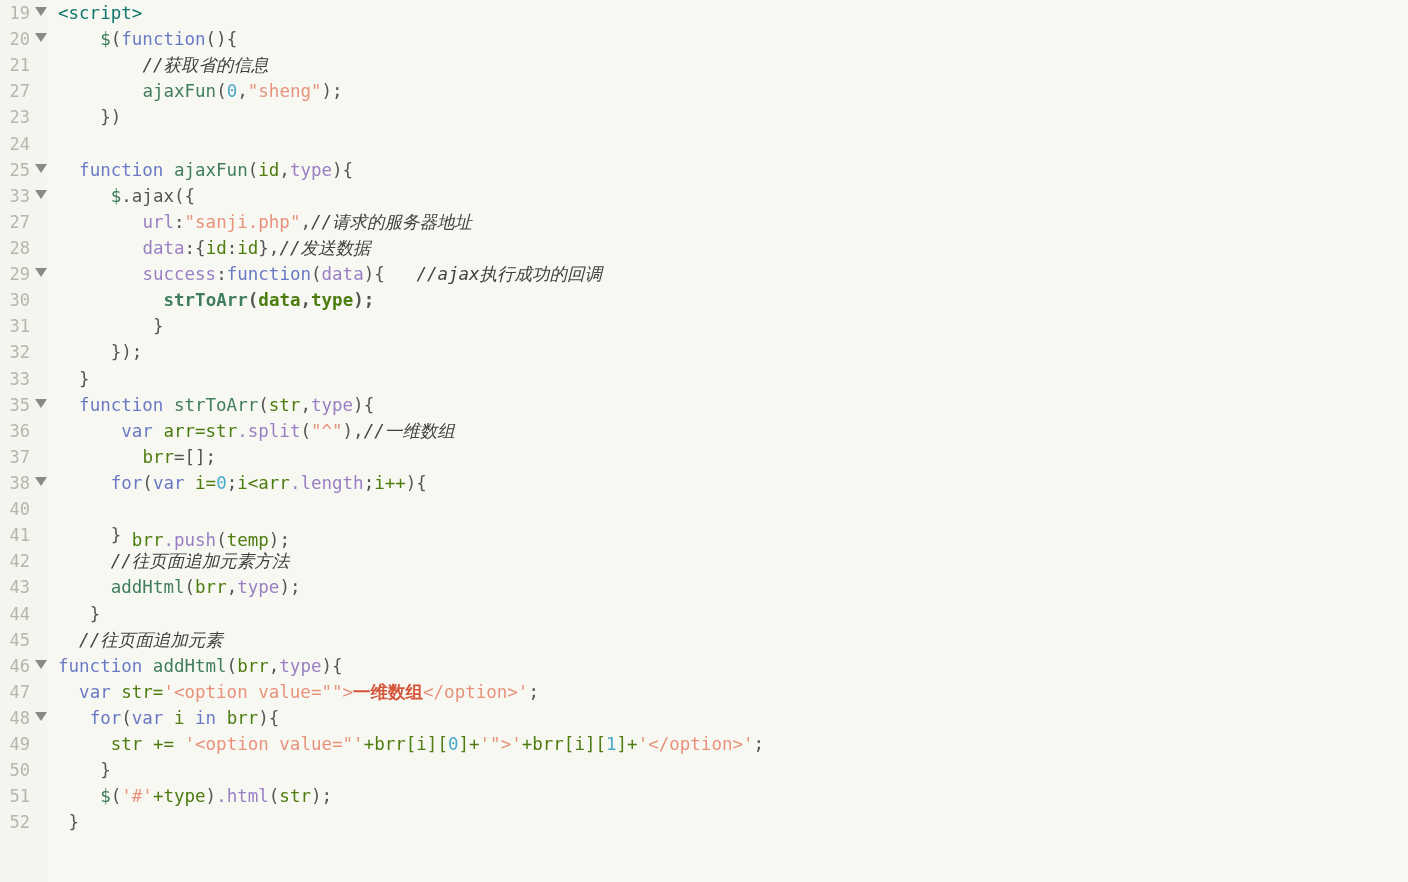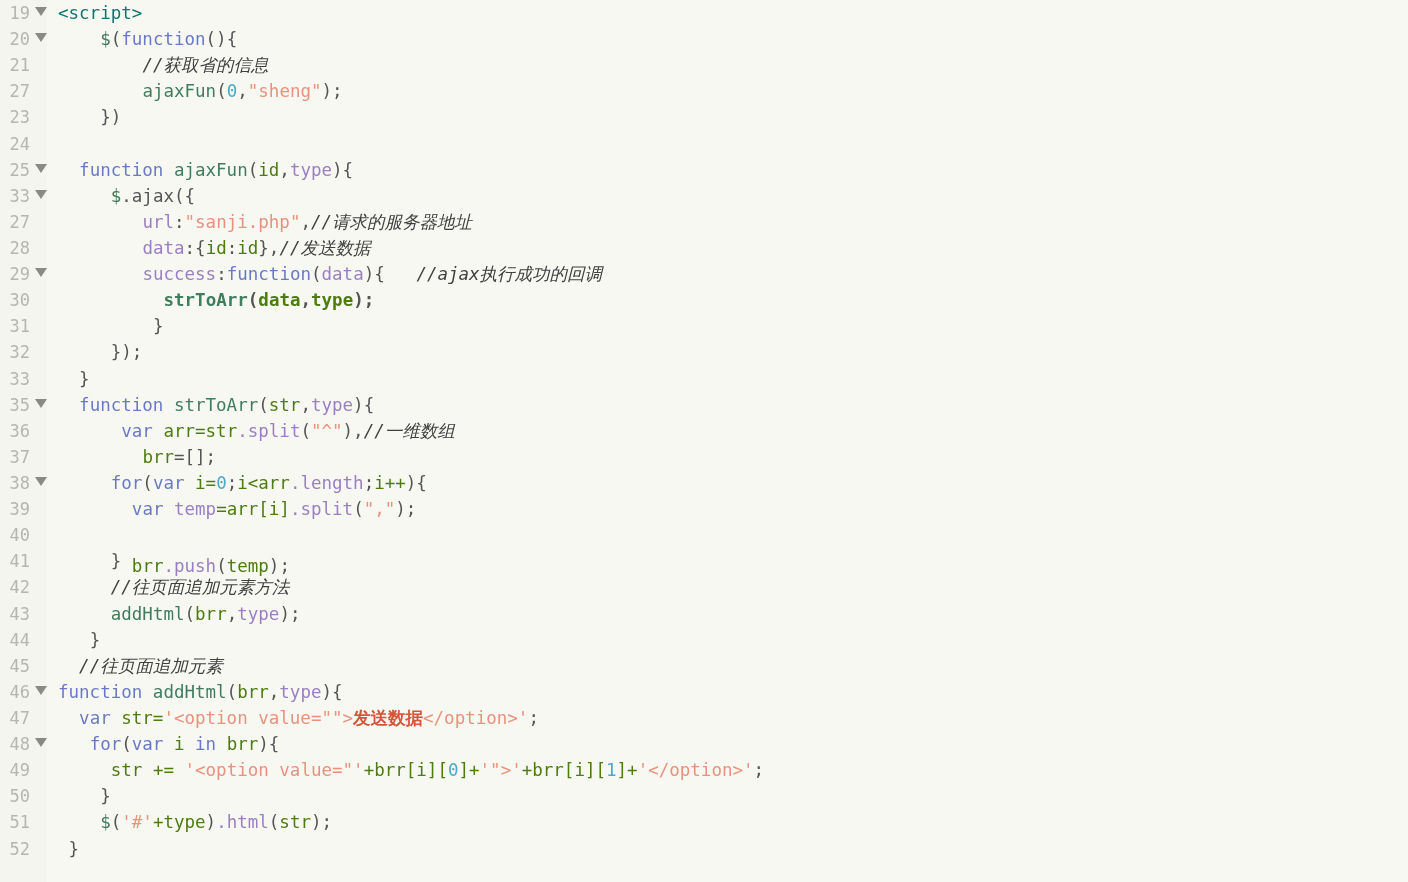--- a/index.html
+++ b/index.html
@@ -113,28 +113,27 @@
       <div class="line"><div class="ln">28</div><div class="fold empty"></div><div class="code" style="padding-left: 93.4px;"><span class="t-prop">data</span><span class="t-punc">:{</span><span class="t-plain">id</span><span class="t-punc">:</span><span class="t-plain">id</span><span class="t-punc">},</span><span class="t-comment">//发送数据</span></div></div>
       <div class="line"><div class="ln">29</div><div class="fold"><span class="tri"></span></div><div class="code" style="padding-left: 93.4px;"><span class="t-prop">success</span><span class="t-punc">:</span><span class="t-kw">function</span><span class="t-punc">(</span><span class="t-prop">data</span><span class="t-punc">){</span><span class="t-plain">   </span><span class="t-comment">//ajax执行成功的回调</span></div></div>
       <div class="line"><div class="ln">30</div><div class="fold empty"></div><div class="code" style="padding-left: 114.5px; font-weight: bold;"><span class="t-fn">strToArr</span><span class="t-punc">(</span><span class="t-plain">data</span><span class="t-punc">,</span><span class="t-plain">type</span><span class="t-punc">);</span></div></div>
       <div class="line"><div class="ln">31</div><div class="fold empty"></div><div class="code" style="padding-left: 103.95px;"><span class="t-punc">}</span></div></div>
       <div class="line"><div class="ln">32</div><div class="fold empty"></div><div class="code" style="padding-left: 61.75px;"><span class="t-punc">});</span></div></div>
       <div class="line"><div class="ln">33</div><div class="fold empty"></div><div class="code" style="padding-left: 30.1px;"><span class="t-punc">}</span></div></div>
       <div class="line"><div class="ln">35</div><div class="fold"><span class="tri"></span></div><div class="code" style="padding-left: 30.1px;"><span class="t-kw">function</span><span class="t-plain"> </span><span class="t-fn">strToArr</span><span class="t-punc">(</span><span class="t-plain">str</span><span class="t-punc">,</span><span class="t-prop">type</span><span class="t-punc">){</span></div></div>
       <div class="line"><div class="ln">36</div><div class="fold empty"></div><div class="code" style="padding-left: 72.3px;"><span class="t-kw">var</span><span class="t-plain"> arr=str</span><span class="t-prop">.split</span><span class="t-punc">(</span><span class="t-str">"^"</span><span class="t-punc">),</span><span class="t-comment">//一维数组</span></div></div>
       <div class="line"><div class="ln">37</div><div class="fold empty"></div><div class="code" style="padding-left: 93.4px;"><span class="t-plain">brr</span><span class="t-punc">=[];</span></div></div>
       <div class="line"><div class="ln">38</div><div class="fold"><span class="tri"></span></div><div class="code" style="padding-left: 61.75px;"><span class="t-kw">for</span><span class="t-punc">(</span><span class="t-kw">var</span><span class="t-plain"> i=</span><span class="t-num">0</span><span class="t-punc">;</span><span class="t-plain">i&lt;arr</span><span class="t-prop">.length</span><span class="t-punc">;</span><span class="t-plain">i++</span><span class="t-punc">){</span></div></div>
-      <div class="line"><div class="ln">39</div><div class="fold empty"></div><div class="code" style="padding-left: 82.85px;"><span class="t-kw">var</span><span class="t-plain"> </span><span class="t-prop">temp</span><span class="t-plain">=arr[i]</span><span class="t-prop">.split</span><span class="t-punc">(</span><span class="t-str">","</span><span class="t-punc">);</span></div></div>
       <div class="line"><div class="ln">40</div><div class="fold empty"></div><div class="code" style="padding-left: 82.85px; margin-top: 31px;"><span class="t-plain">brr</span><span class="t-prop">.push</span><span class="t-punc">(</span><span class="t-plain">temp</span><span class="t-punc">);</span></div></div>
       <div class="line"><div class="ln">41</div><div class="fold empty"></div><div class="code" style="padding-left: 61.75px;"><span class="t-punc">}</span></div></div>
       <div class="line"><div class="ln">42</div><div class="fold empty"></div><div class="code" style="padding-left: 61.75px;"><span class="t-comment">//往页面追加元素方法</span></div></div>
       <div class="line"><div class="ln">43</div><div class="fold empty"></div><div class="code" style="padding-left: 61.75px;"><span class="t-fn">addHtml</span><span class="t-punc">(</span><span class="t-plain">brr</span><span class="t-punc">,</span><span class="t-prop">type</span><span class="t-punc">);</span></div></div>
       <div class="line"><div class="ln">44</div><div class="fold empty"></div><div class="code" style="padding-left: 40.65px;"><span class="t-punc">}</span></div></div>
       <div class="line"><div class="ln">45</div><div class="fold empty"></div><div class="code" style="padding-left: 30.1px;"><span class="t-comment">//往页面追加元素</span></div></div>
       <div class="line"><div class="ln">46</div><div class="fold"><span class="tri"></span></div><div class="code" style="padding-left: 9px;"><span class="t-kw">function</span><span class="t-plain"> </span><span class="t-fn">addHtml</span><span class="t-punc">(</span><span class="t-plain">brr</span><span class="t-punc">,</span><span class="t-prop">type</span><span class="t-punc">){</span></div></div>
-      <div class="line"><div class="ln">47</div><div class="fold empty"></div><div class="code" style="padding-left: 30.1px;"><span class="t-kw">var</span><span class="t-plain"> str=</span><span class="t-str">'&lt;option value=""&gt;</span><span class="t-strcn">发送数据</span><span class="t-str">&lt;/option&gt;'</span><span class="t-punc">;</span></div></div>
+      <div class="line"><div class="ln">47</div><div class="fold empty"></div><div class="code" style="padding-left: 30.1px;"><span class="t-kw">var</span><span class="t-plain"> str=</span><span class="t-str">'&lt;option value=""&gt;</span><span class="t-strcn">一维数组</span><span class="t-str">&lt;/option&gt;'</span><span class="t-punc">;</span></div></div>
       <div class="line"><div class="ln">48</div><div class="fold"><span class="tri"></span></div><div class="code" style="padding-left: 40.65px;"><span class="t-kw">for</span><span class="t-punc">(</span><span class="t-kw">var</span><span class="t-plain"> i </span><span class="t-kw">in</span><span class="t-plain"> brr</span><span class="t-punc">){</span></div></div>
       <div class="line"><div class="ln">49</div><div class="fold empty"></div><div class="code" style="padding-left: 61.75px;"><span class="t-plain">str += </span><span class="t-str">'&lt;option value="'</span><span class="t-plain">+brr[i][</span><span class="t-num">0</span><span class="t-plain">]+</span><span class="t-str">'"&gt;'</span><span class="t-plain">+brr[i][</span><span class="t-num">1</span><span class="t-plain">]+</span><span class="t-str">'&lt;/option&gt;'</span><span class="t-punc">;</span></div></div>
       <div class="line"><div class="ln">50</div><div class="fold empty"></div><div class="code" style="padding-left: 51.2px;"><span class="t-punc">}</span></div></div>
       <div class="line"><div class="ln">51</div><div class="fold empty"></div><div class="code" style="padding-left: 51.2px;"><span class="t-dollar">$</span><span class="t-punc">(</span><span class="t-str">'#'</span><span class="t-plain">+type</span><span class="t-punc">)</span><span class="t-prop">.html</span><span class="t-punc">(</span><span class="t-plain">str</span><span class="t-punc">);</span></div></div>
       <div class="line"><div class="ln">52</div><div class="fold empty"></div><div class="code" style="padding-left: 19.55px;"><span class="t-punc">}</span></div></div>
     </div>
 </div>
 
 </body></html>

